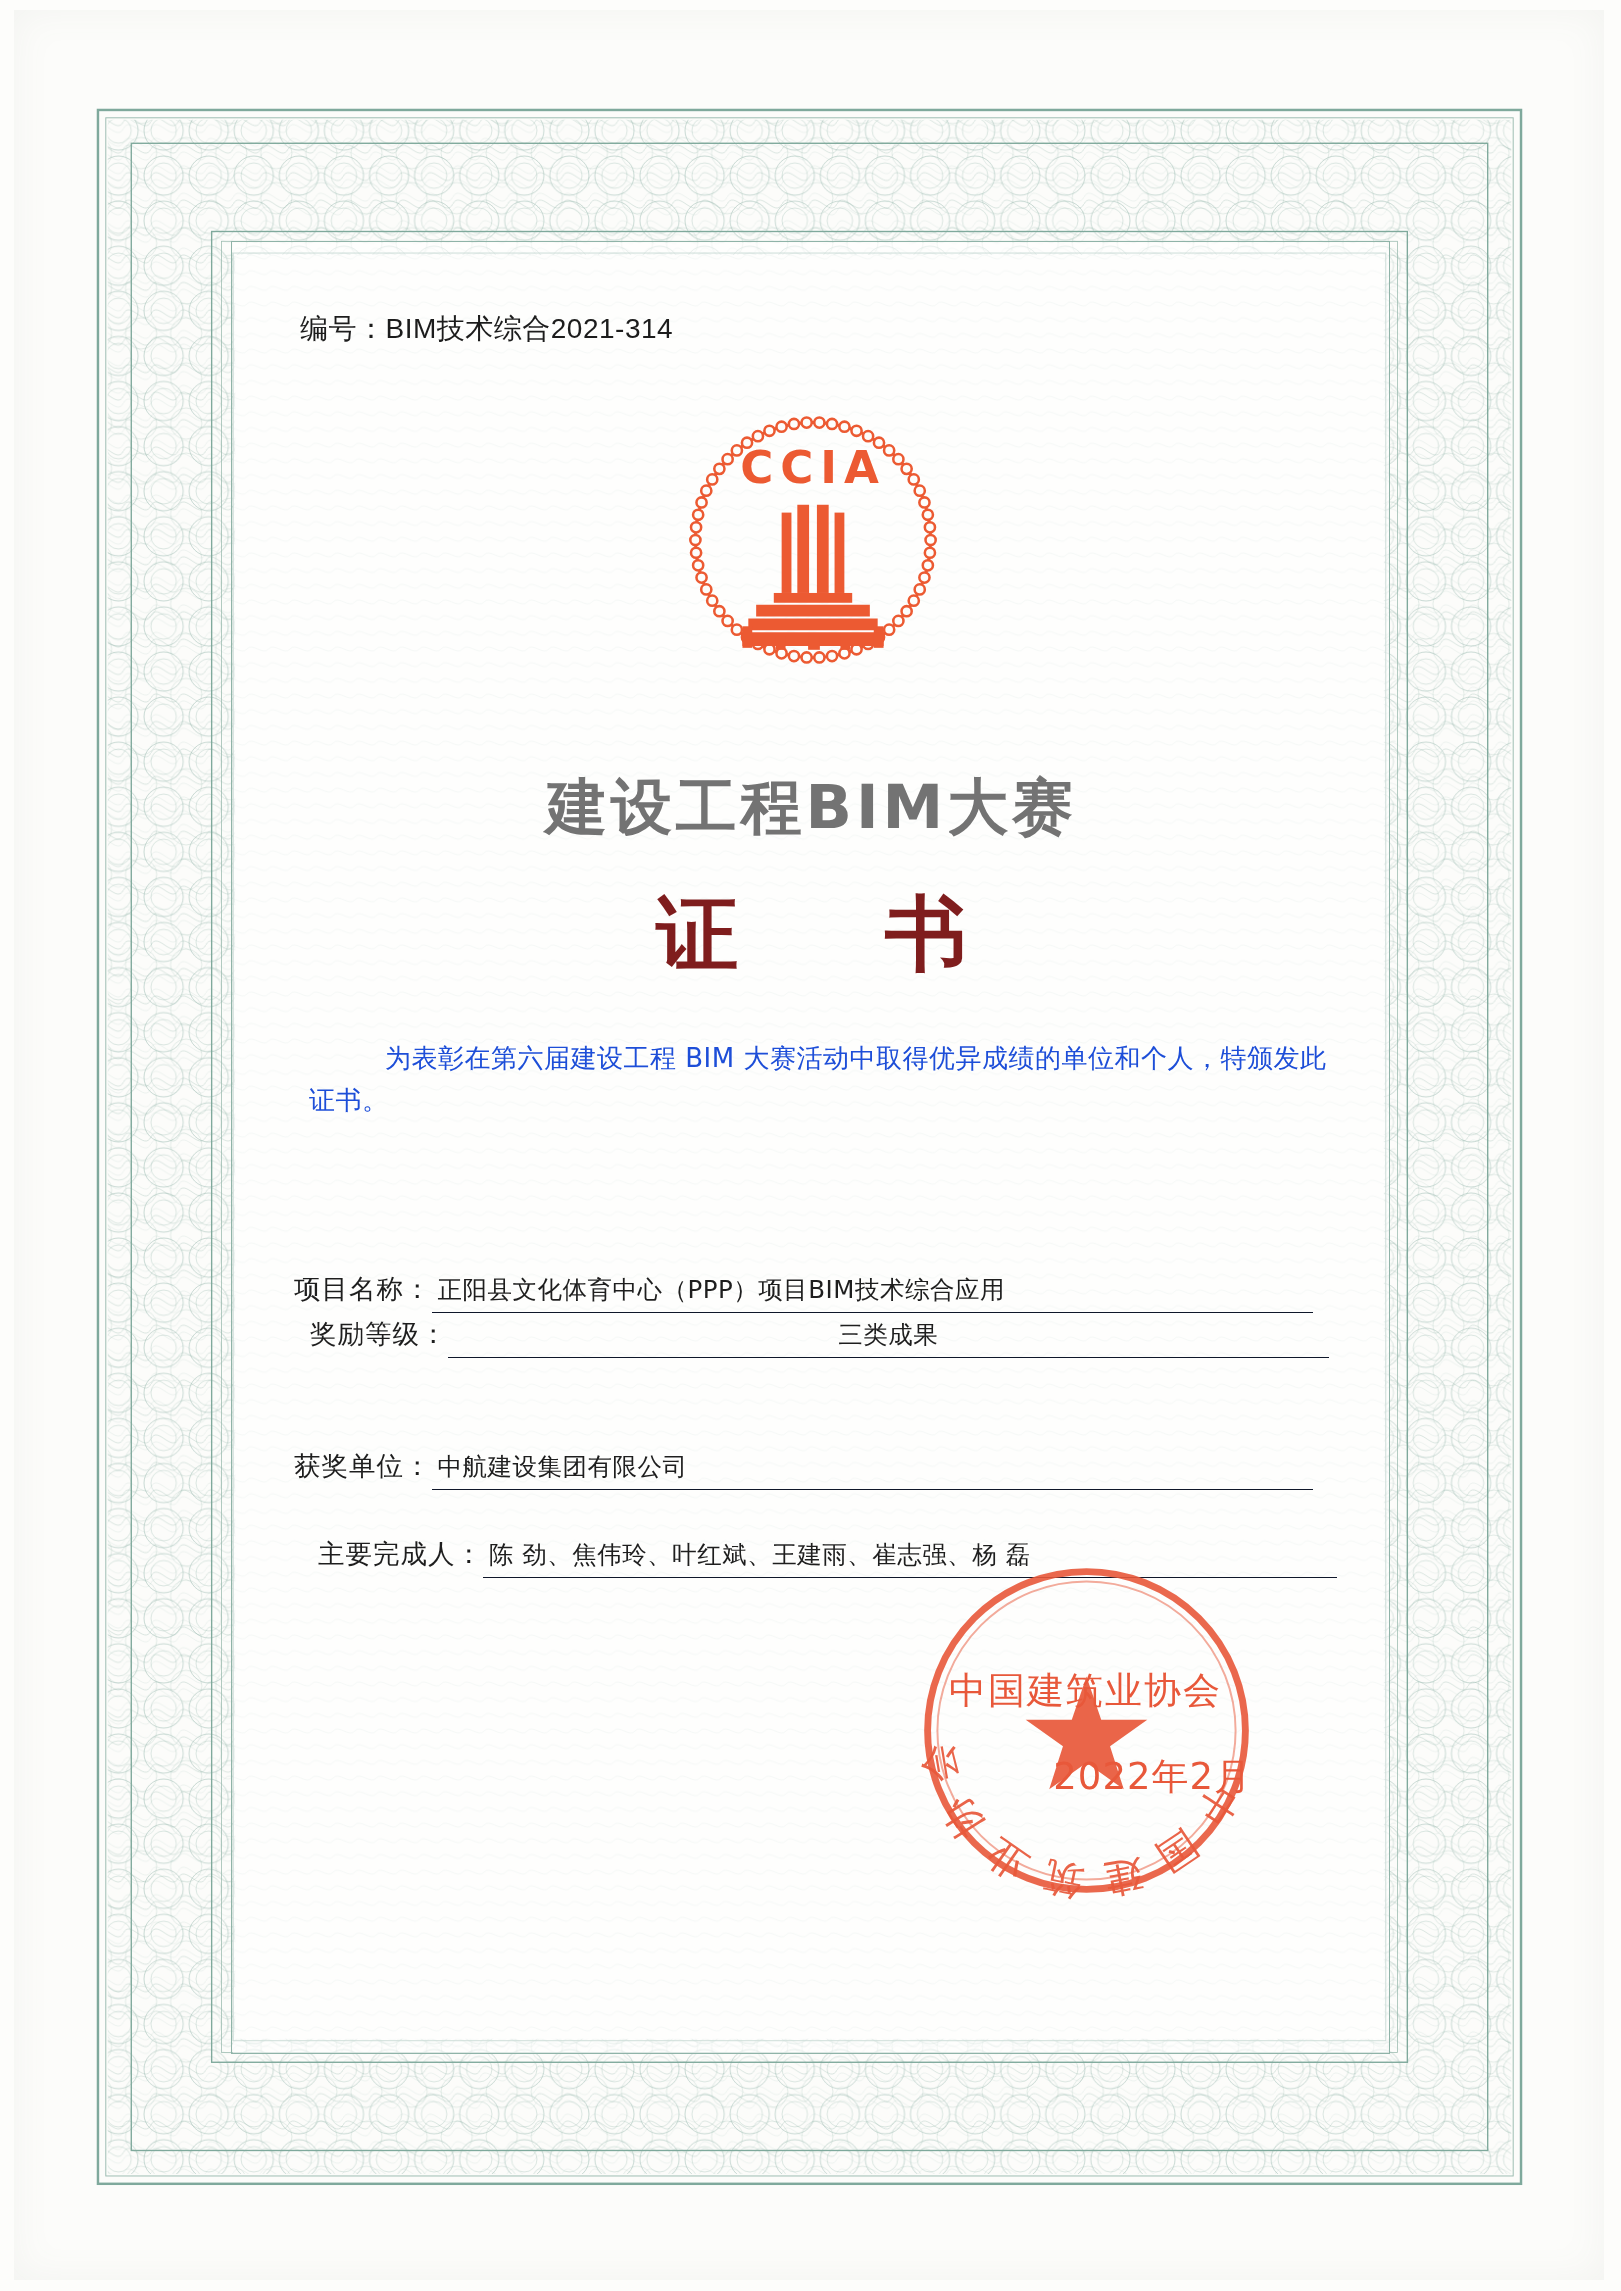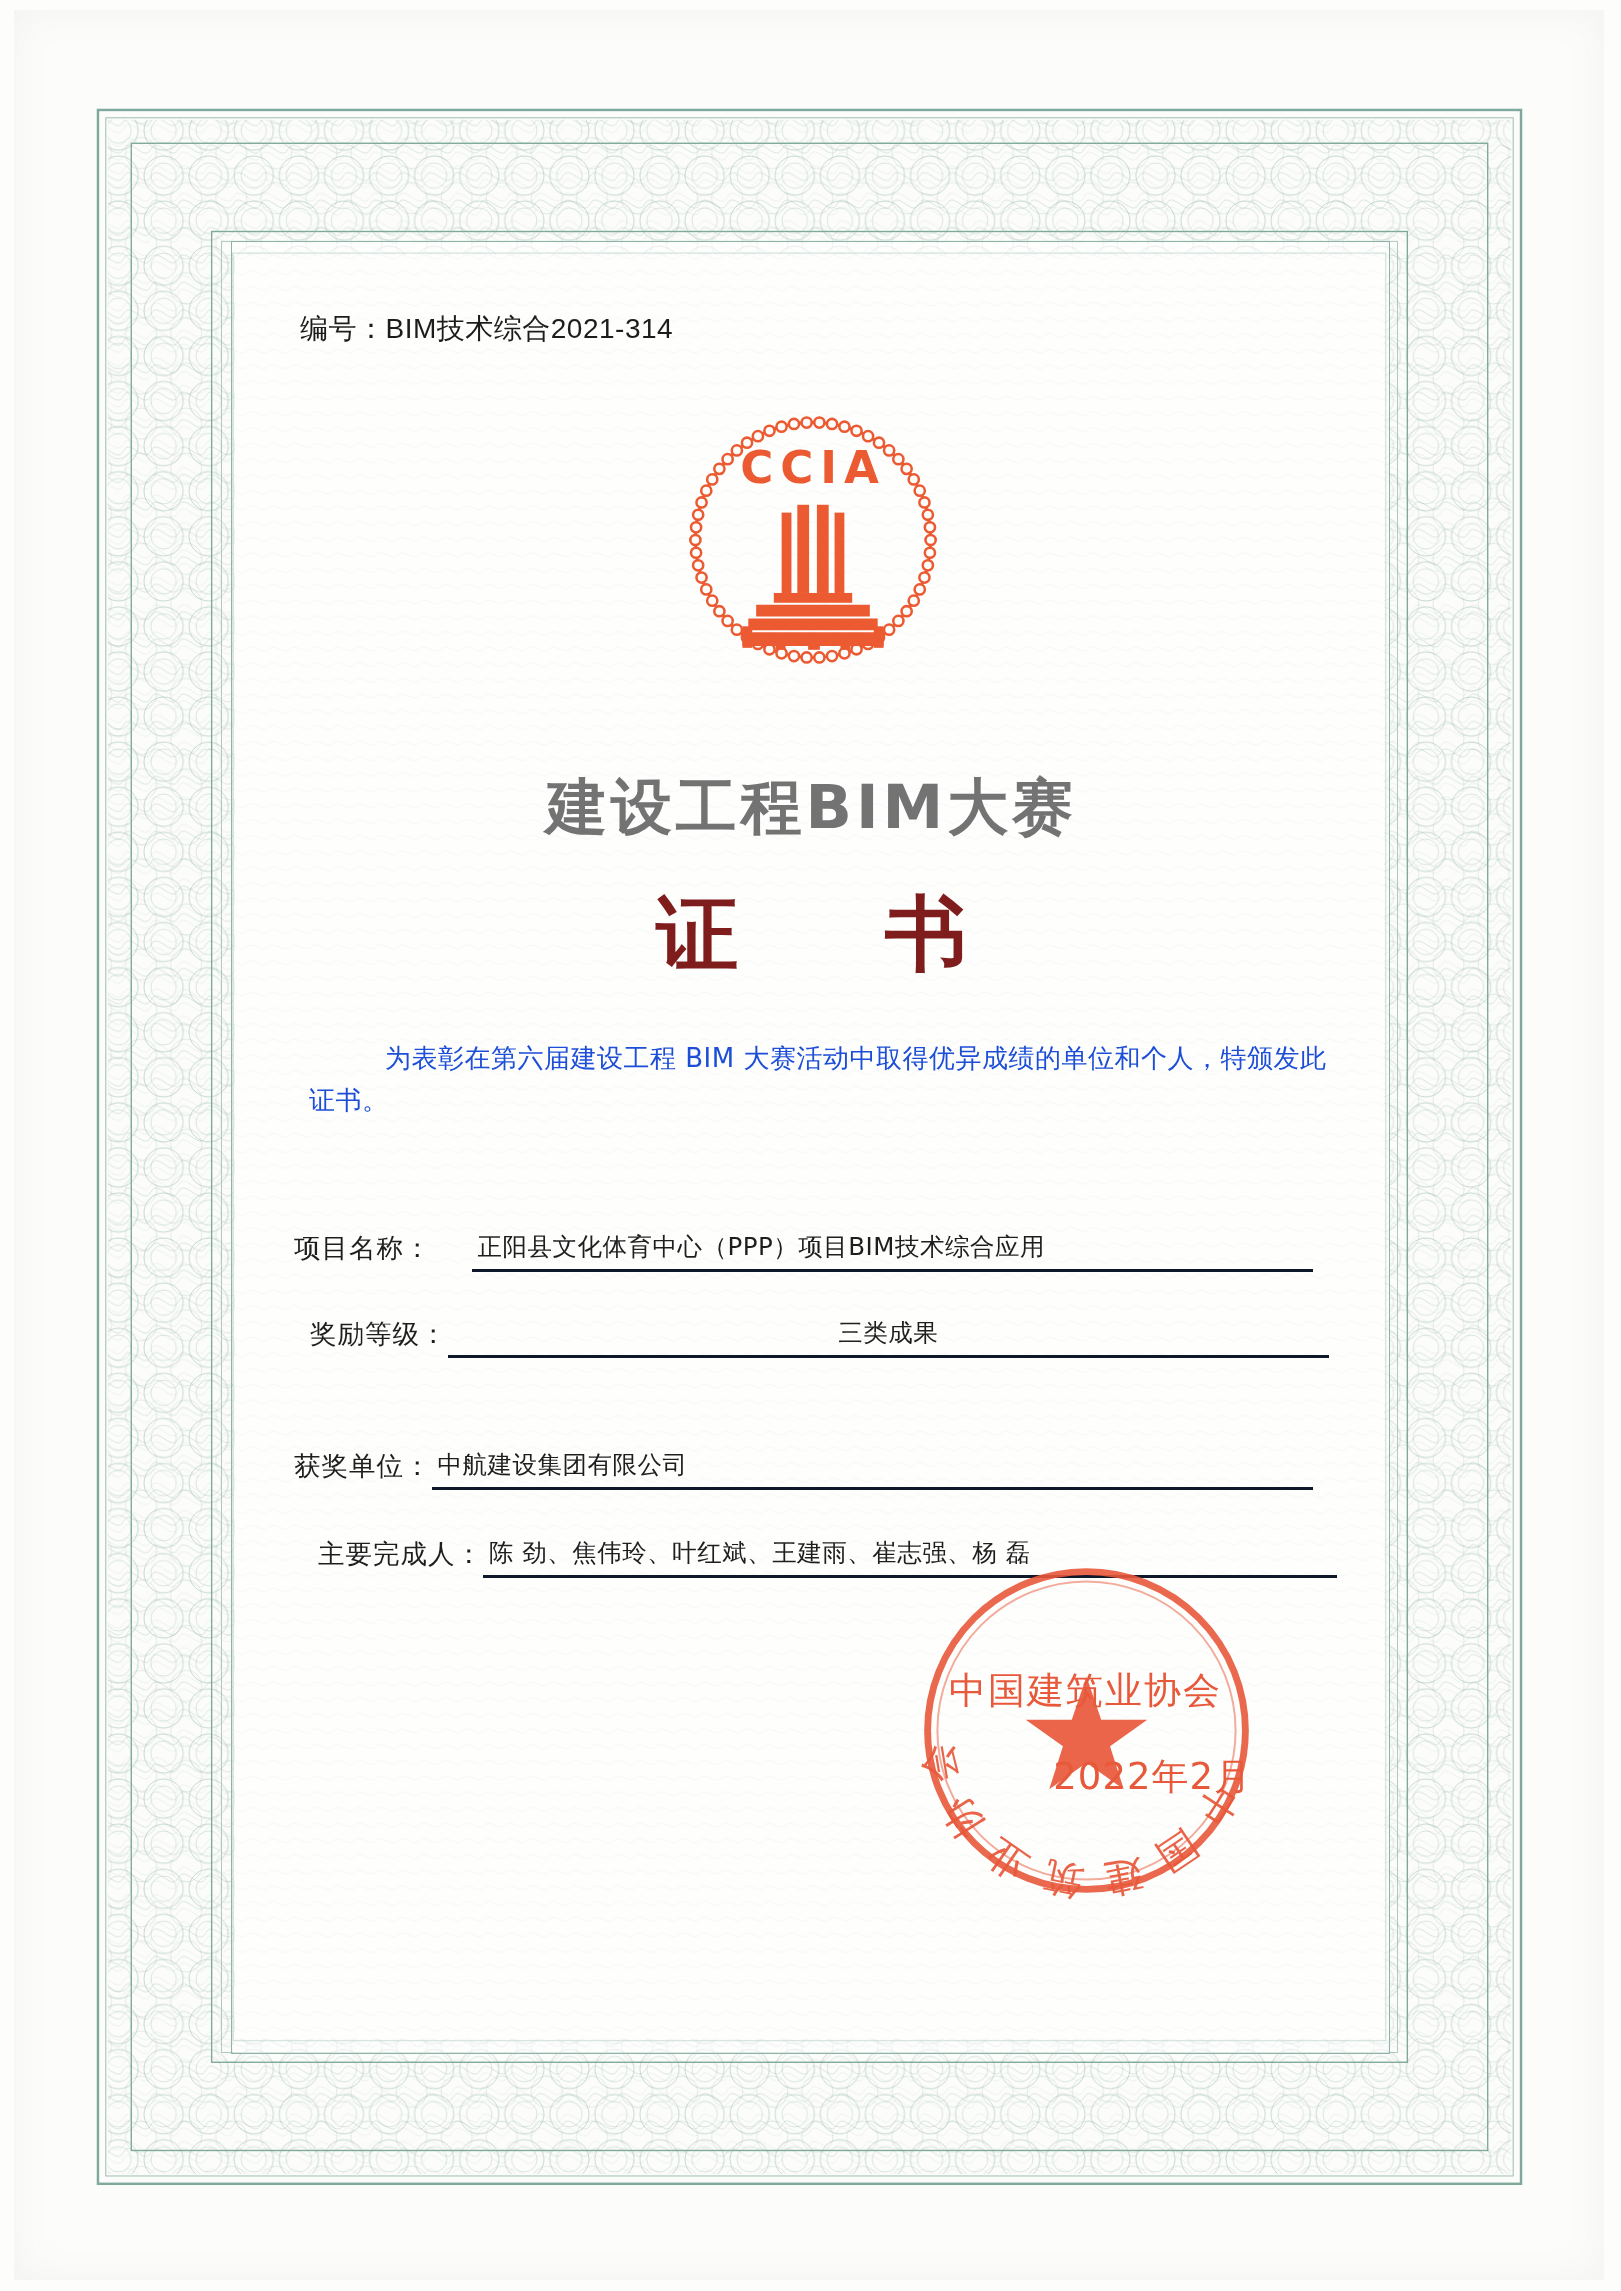--- a/index.html
+++ b/index.html
@@ -138,42 +138,42 @@
   .field-label {
     font-family: "DejaVu Sans", "Liberation Sans", sans-serif;
     font-size: 26.5px;
     color: #1e1e1e;
     white-space: nowrap;
     padding-bottom: 5.9px;
     letter-spacing: 1px;
   }
   .field-value-wrap {
     flex: 1;
-    border-bottom: 3px solid #0f172a;
+    border-bottom: 1px solid #0f172a;
     padding-bottom: 5.9px;
     min-height: 33px;
     display: flex;
     align-items: flex-start;
   }
   .field-value {
     font-family: "DejaVu Sans", "Liberation Sans", sans-serif;
     font-size: 24.5px;
     color: #1e1e1e;
     white-space: nowrap;
     letter-spacing: 0.5px;
   }
   .field-value.centered {
     width: 100%;
     text-align: center;
   }
   .field-value.padleft {
     padding-left: 5.9px;
   }
 
-  #row-project   { top: 974px; gap: 40px; }
+  #row-project   { top: 1015px; }
   #row-award     { top: 1060px; margin-left: 16px; }
   #row-unit      { top: 1192px; }
   #row-members   { top: 1280px; margin-left: 24px; }
 
   
   #seal {
     position: absolute;
     left: 674px;
     top: 1308px;
     width: 359px;

